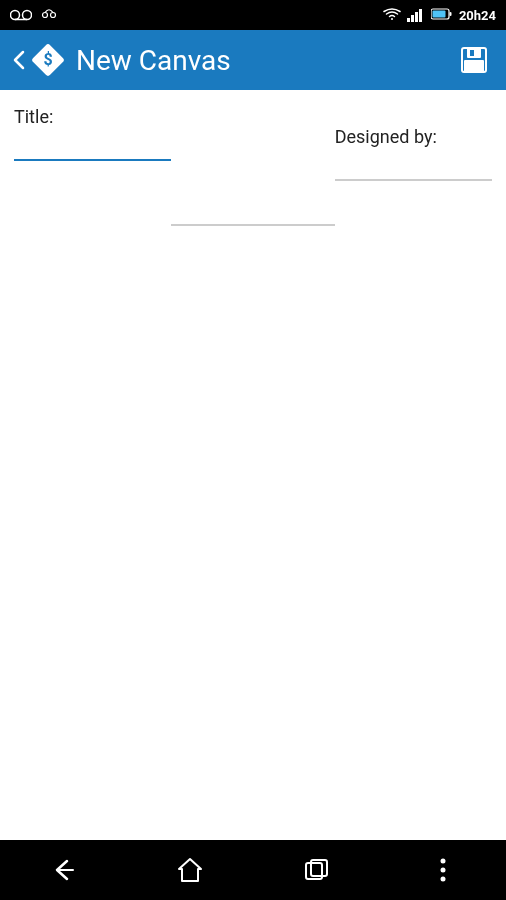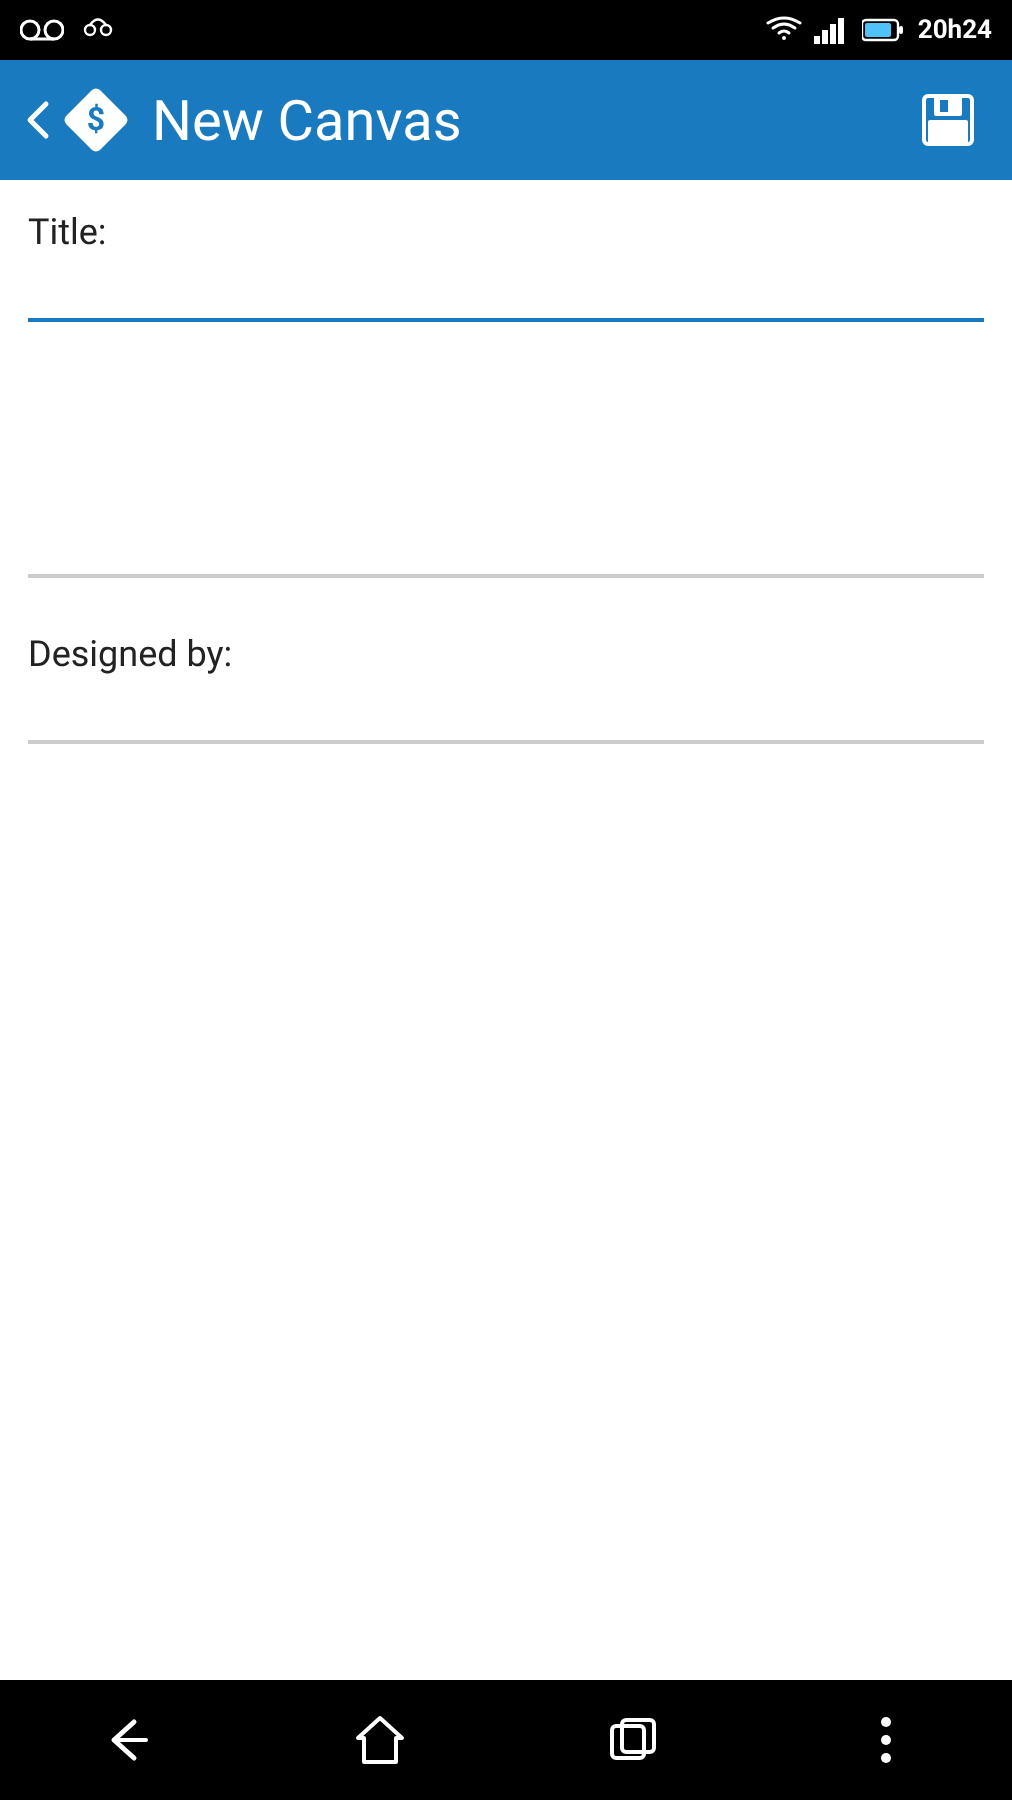--- a/index.html
+++ b/index.html
@@ -30,21 +30,21 @@
     }
 
     .status-bar-left {
       display: flex;
       align-items: center;
       gap: 8px;
     }
 
     .status-bar-right {
       display: flex;
-      align-items: center;
+      align-items: flex-start;
       gap: 6px;
       color: white;
       font-size: 13px;
       font-weight: bold;
     }
 
     
     .app-bar {
       background: #1a7abf;
       height: 60px;
@@ -77,21 +77,21 @@
       justify-content: center;
       cursor: pointer;
     }
 
     
     .content {
       flex: 1;
       background: #ffffff;
       padding: 16px 14px;
       display: flex;
-      flex-direction: column;
+      flex-direction: row;
       gap: 0;
     }
 
     .field-group {
       margin-bottom: 8px;
     }
 
     .field-label {
       font-size: 18px;
       color: #222222;

